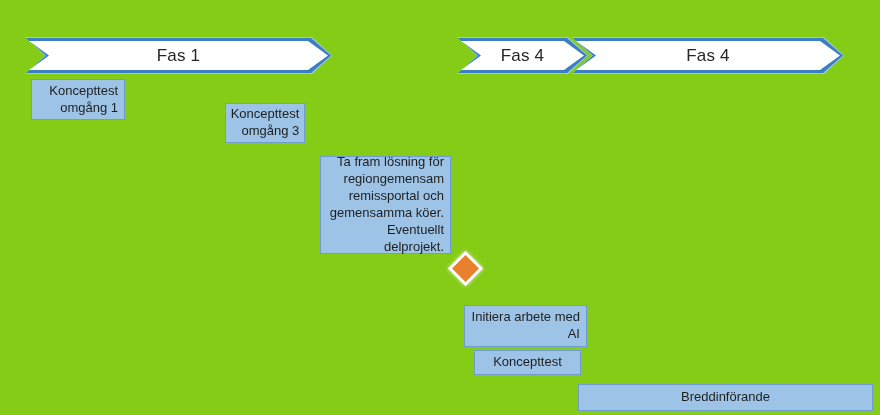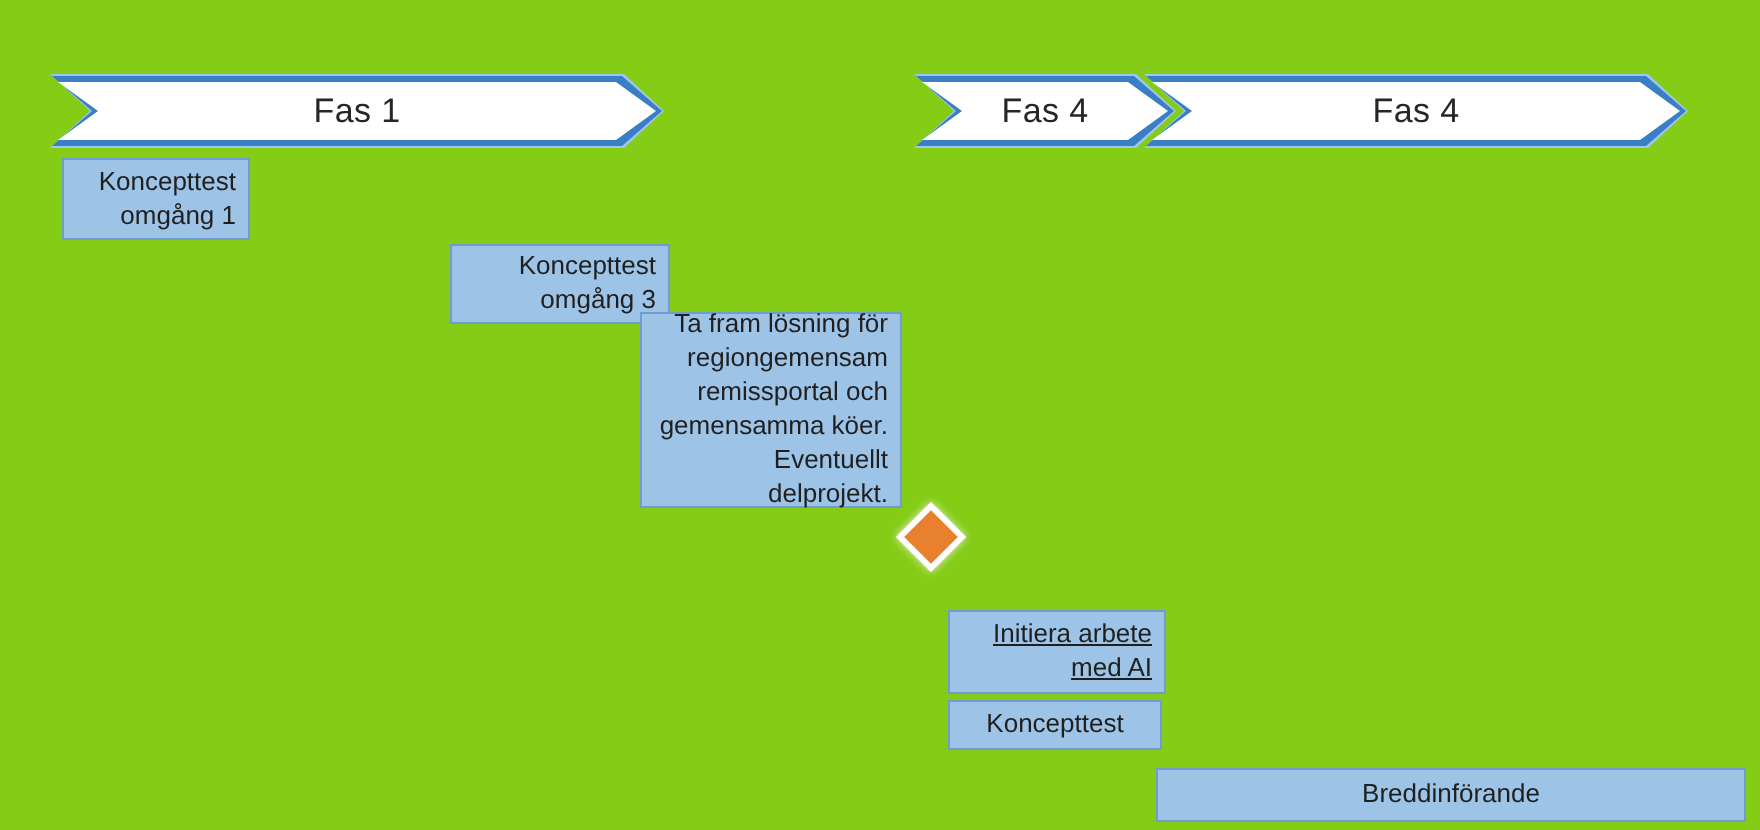--- a/index.html
+++ b/index.html
@@ -54,23 +54,23 @@
     align-items: center;
     justify-content: center;
     text-align: right;
     font-size: 13px;
     line-height: 1.3;
     color: #1f1f1f;
     padding: 2px 6px;
   }
   .box-k1 { left: 31px;  top: 79px;  width: 94px;  height: 41px; }
   .box-k2 { left: 128px; top: 96px;  width: 95px;  height: 41px; }
-  .box-k3 { left: 225px; top: 122px; width: 110px;  height: 40px; }
+  .box-k3 { left: 225px; top: 103px; width: 80px;  height: 40px; }
   .box-losning { left: 320px; top: 156px; width: 131px; height: 98px; }
-  .box-ai { left: 474px; top: 305px; width: 109px; height: 42px; text-decoration: underline; }
+  .box-ai { left: 464px; top: 305px; width: 123px; height: 42px; }
   .box-delrapport { left: 474px; top: 350px; width: 107px; height: 25px; }
   .box-bredd { left: 578px; top: 384px; width: 295px; height: 27px; }
 
   
   .milestone {
     position: absolute;
     left: 453px;
     top: 256px;
     width: 19px;
     height: 19px;

